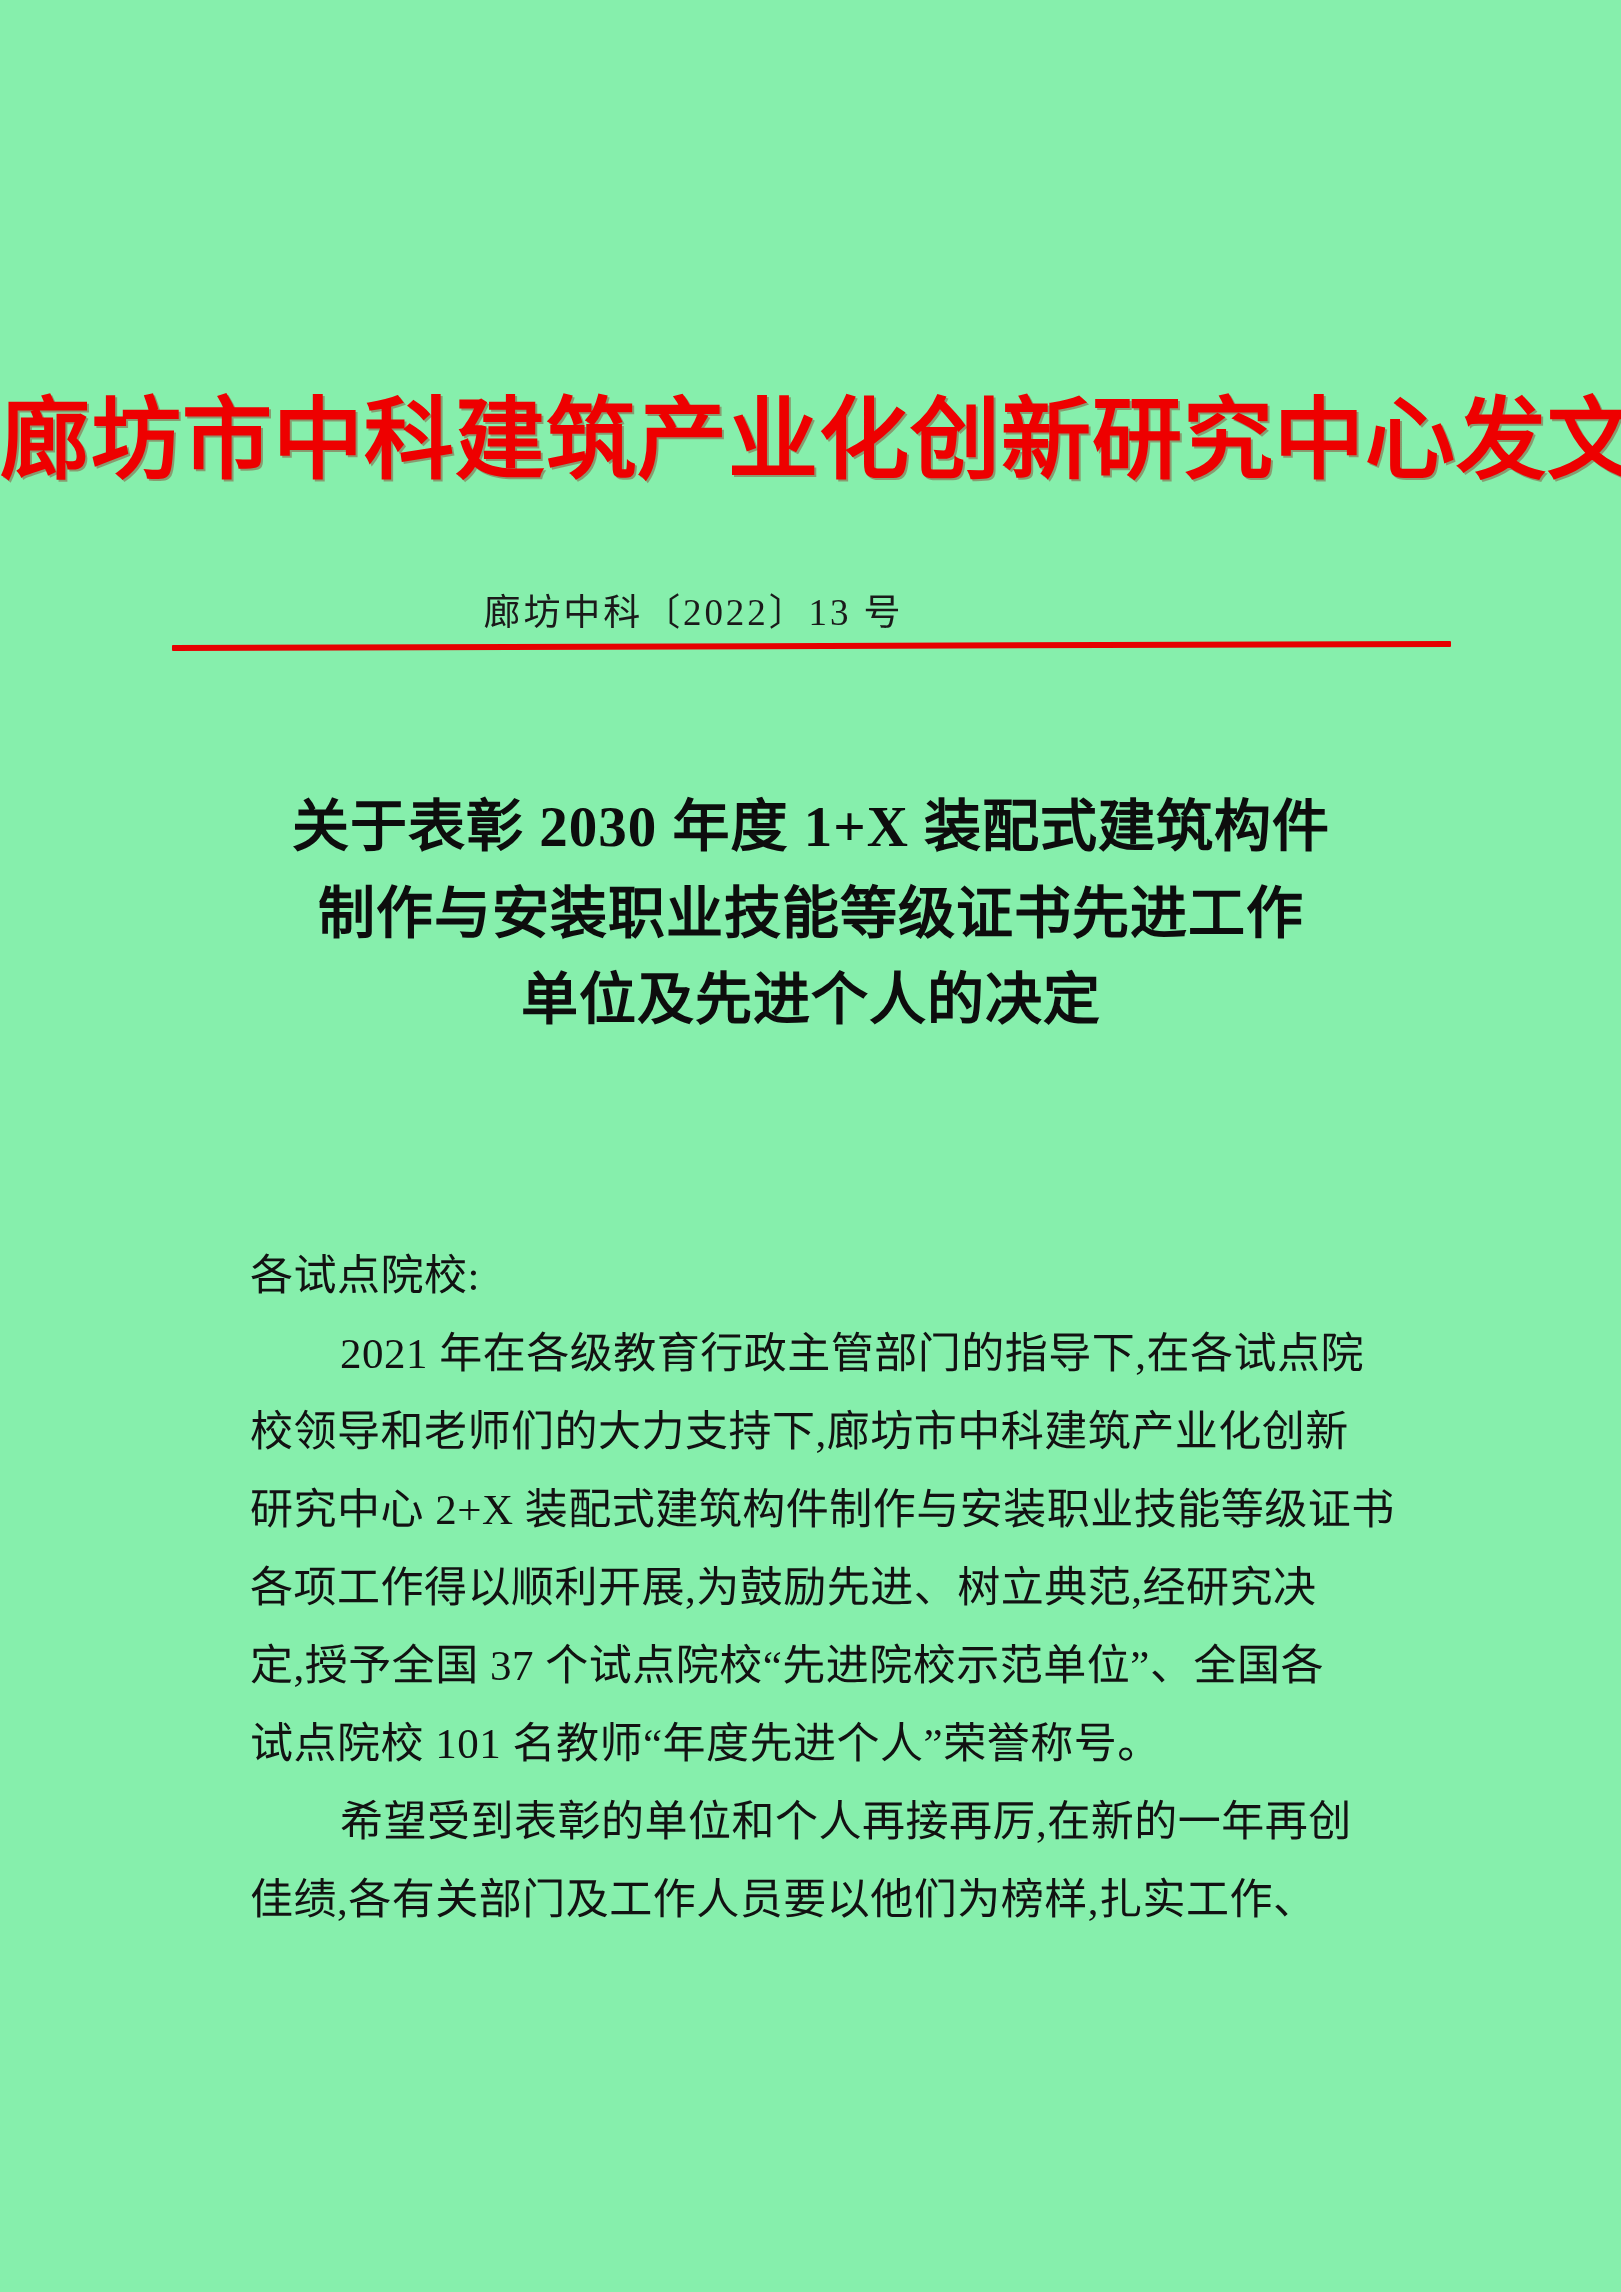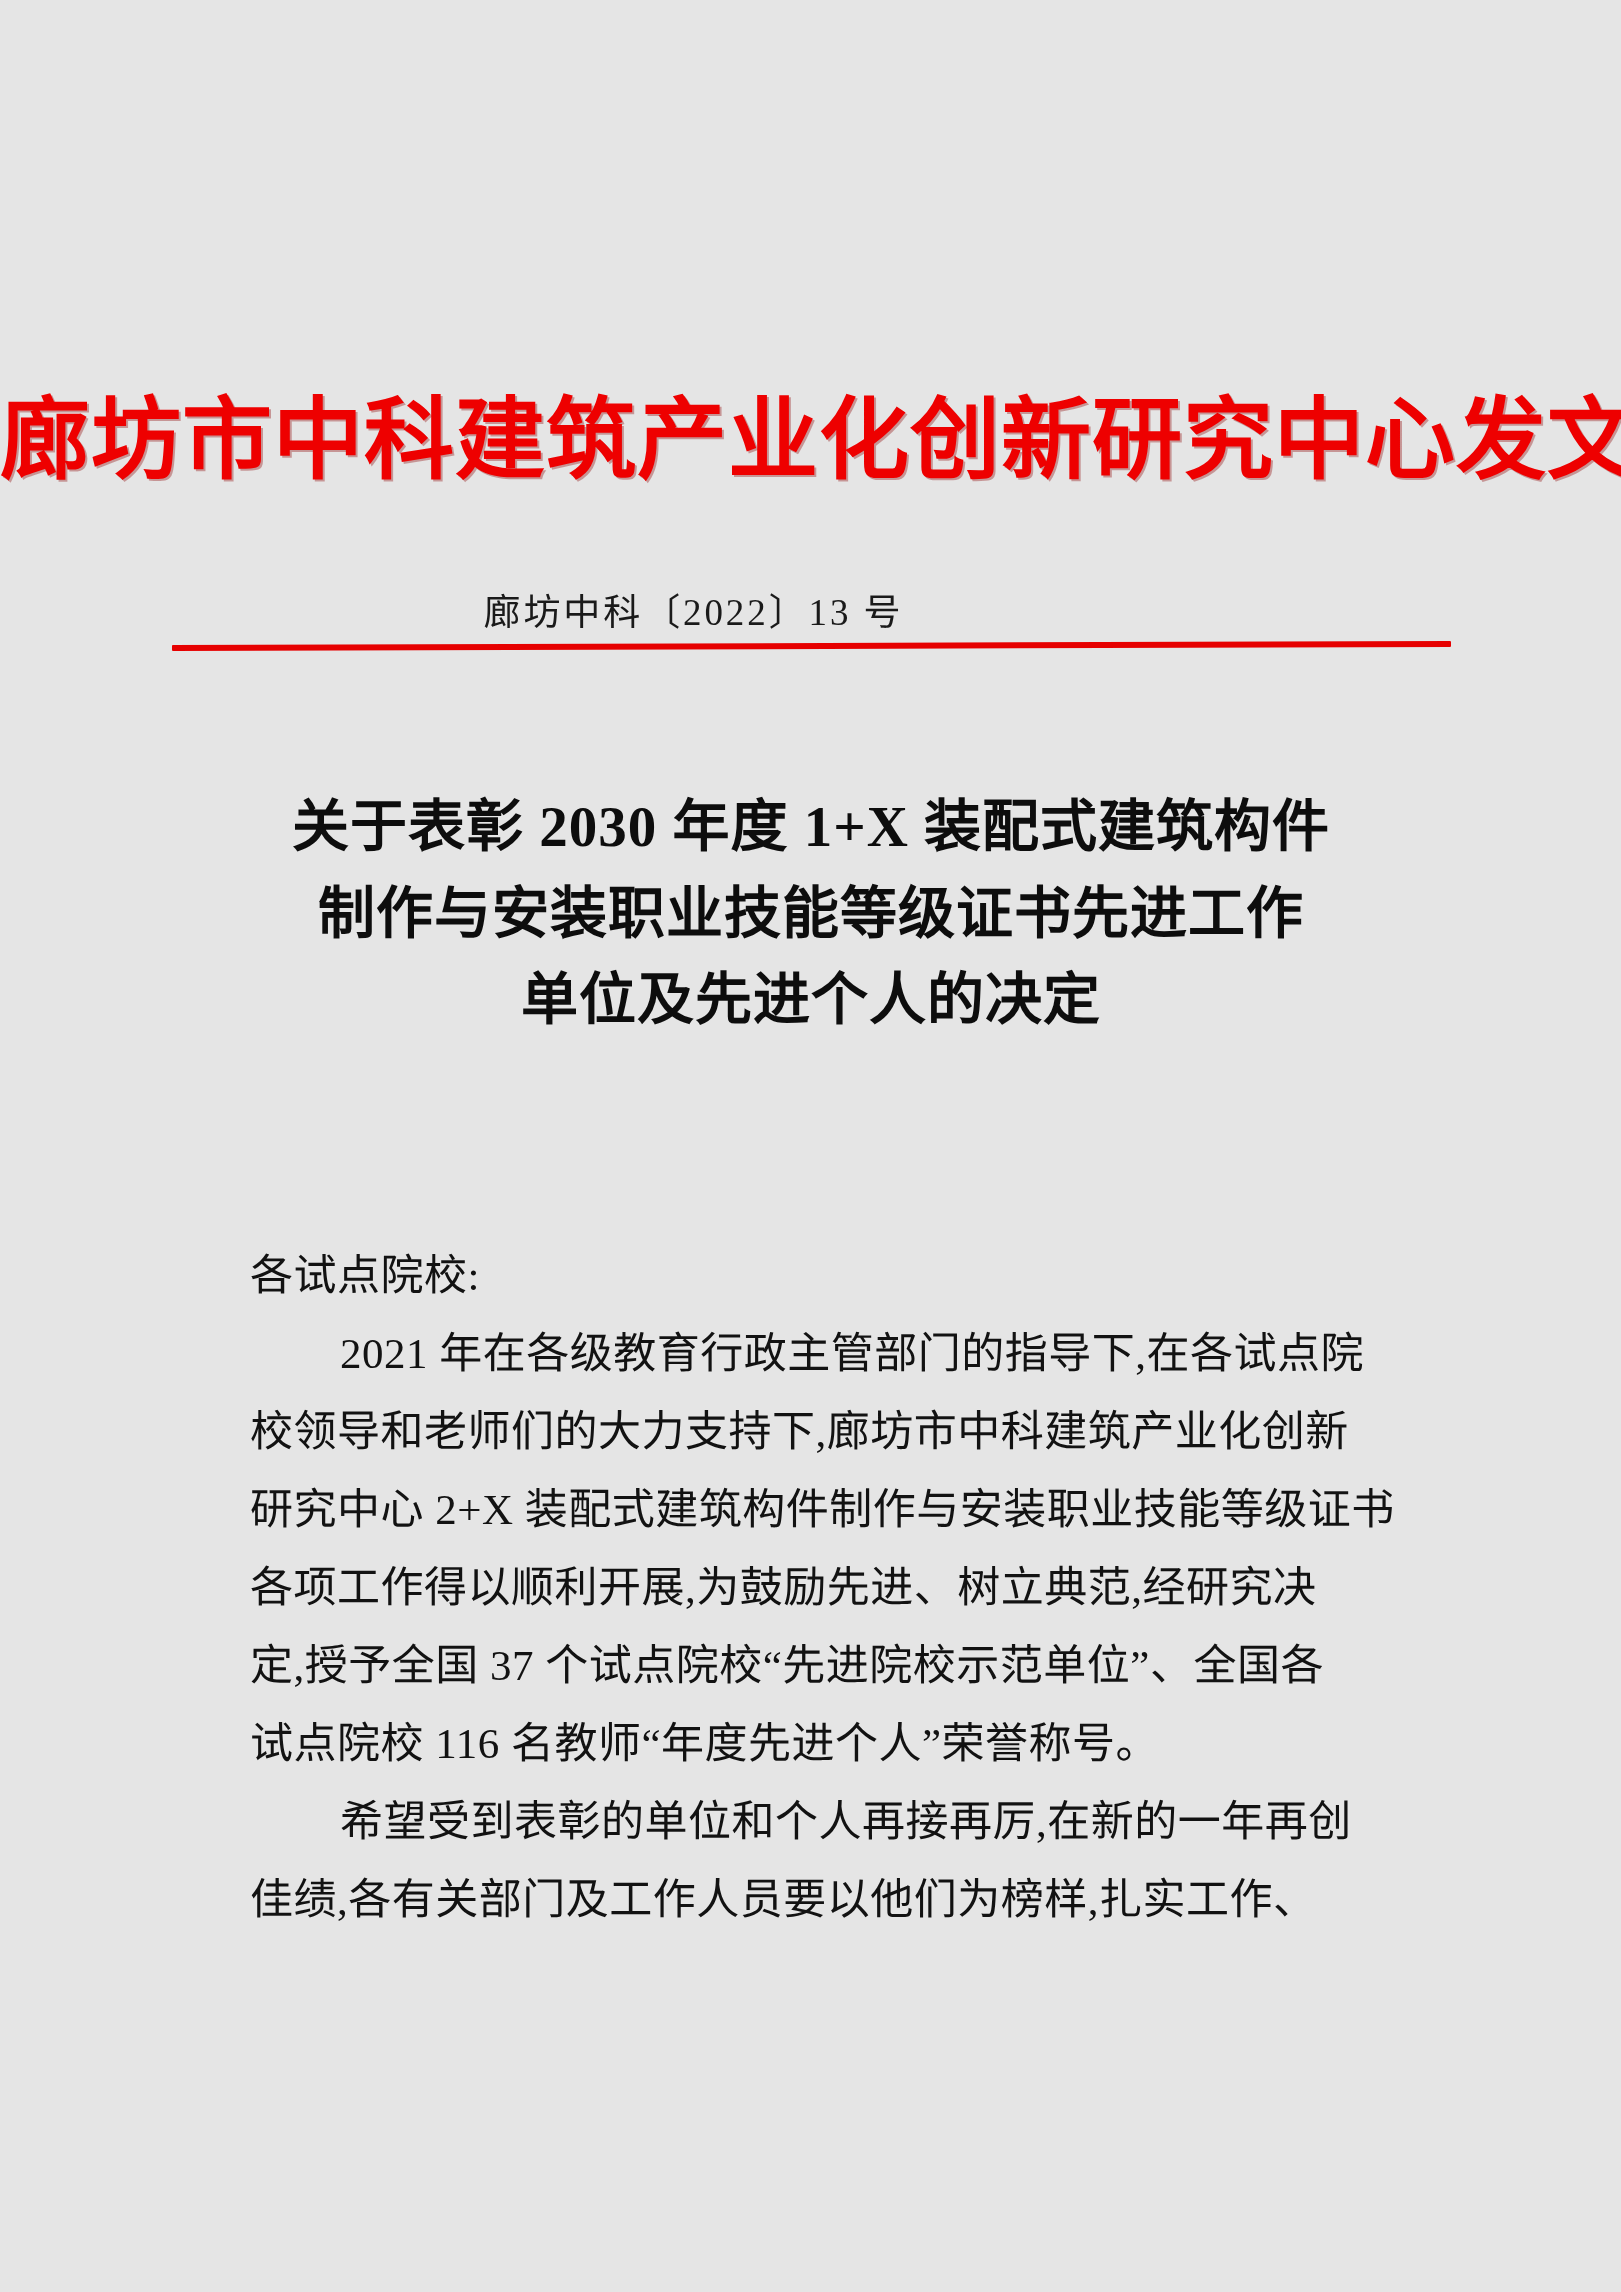--- a/index.html
+++ b/index.html
@@ -7,21 +7,21 @@
     margin: 0;
     padding: 0;
     background: #ffffff;
   }
 
   .page {
     position: relative;
     width: 1621px;
     height: 2293px;
     margin: 0 auto;
-    background: #e5e5e5;
+    background: #86efac;
     overflow: hidden;
     font-family: "Liberation Serif", "DejaVu Serif", serif;
     -webkit-font-smoothing: antialiased;
   }
 
   
   .letterhead {
     position: absolute;
     left: 0;
     top: 388px;
@@ -118,21 +118,21 @@
 
   <div class="body-block">
 
     <span class="salutation">各试点院校:</span>
 
     <span class="para-line indent">2021 年在各级教育行政主管部门的指导下,在各试点院</span>
     <span class="para-line">校领导和老师们的大力支持下,廊坊市中科建筑产业化创新</span>
     <span class="para-line">研究中心 2+X 装配式建筑构件制作与安装职业技能等级证书</span>
     <span class="para-line">各项工作得以顺利开展,为鼓励先进、树立典范,经研究决</span>
     <span class="para-line">定,授予全国 37 个试点院校“先进院校示范单位”、全国各</span>
-    <span class="para-line">试点院校 116 名教师“年度先进个人”荣誉称号。</span>
+    <span class="para-line">试点院校 101 名教师“年度先进个人”荣誉称号。</span>
 
     <span class="para-line indent">希望受到表彰的单位和个人再接再厉,在新的一年再创</span>
     <span class="para-line">佳绩,各有关部门及工作人员要以他们为榜样,扎实工作、</span>
 
   </div>
 
 </div>
 
 
 </body></html>

